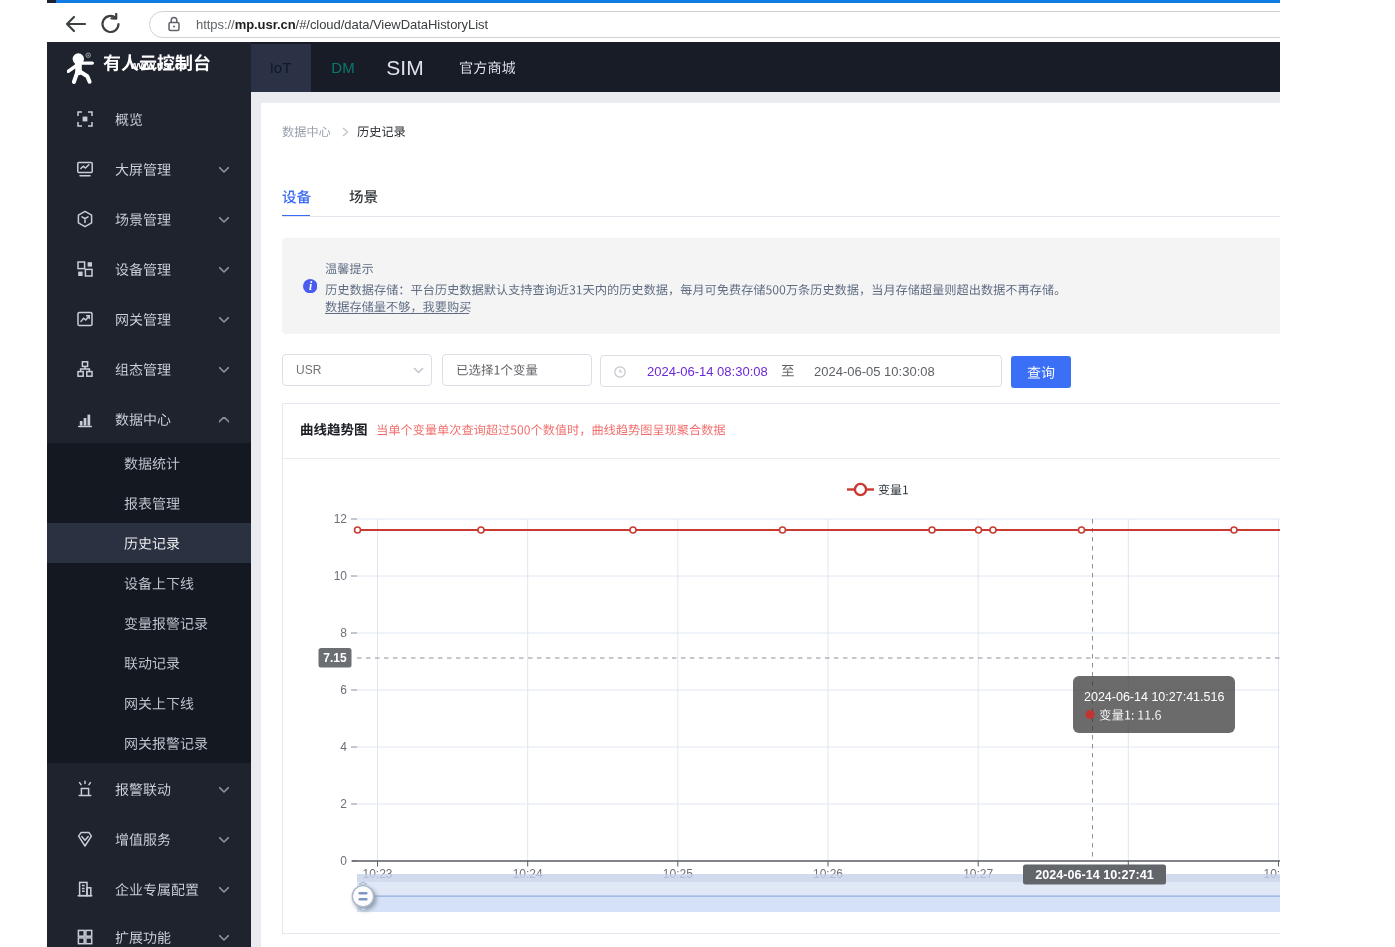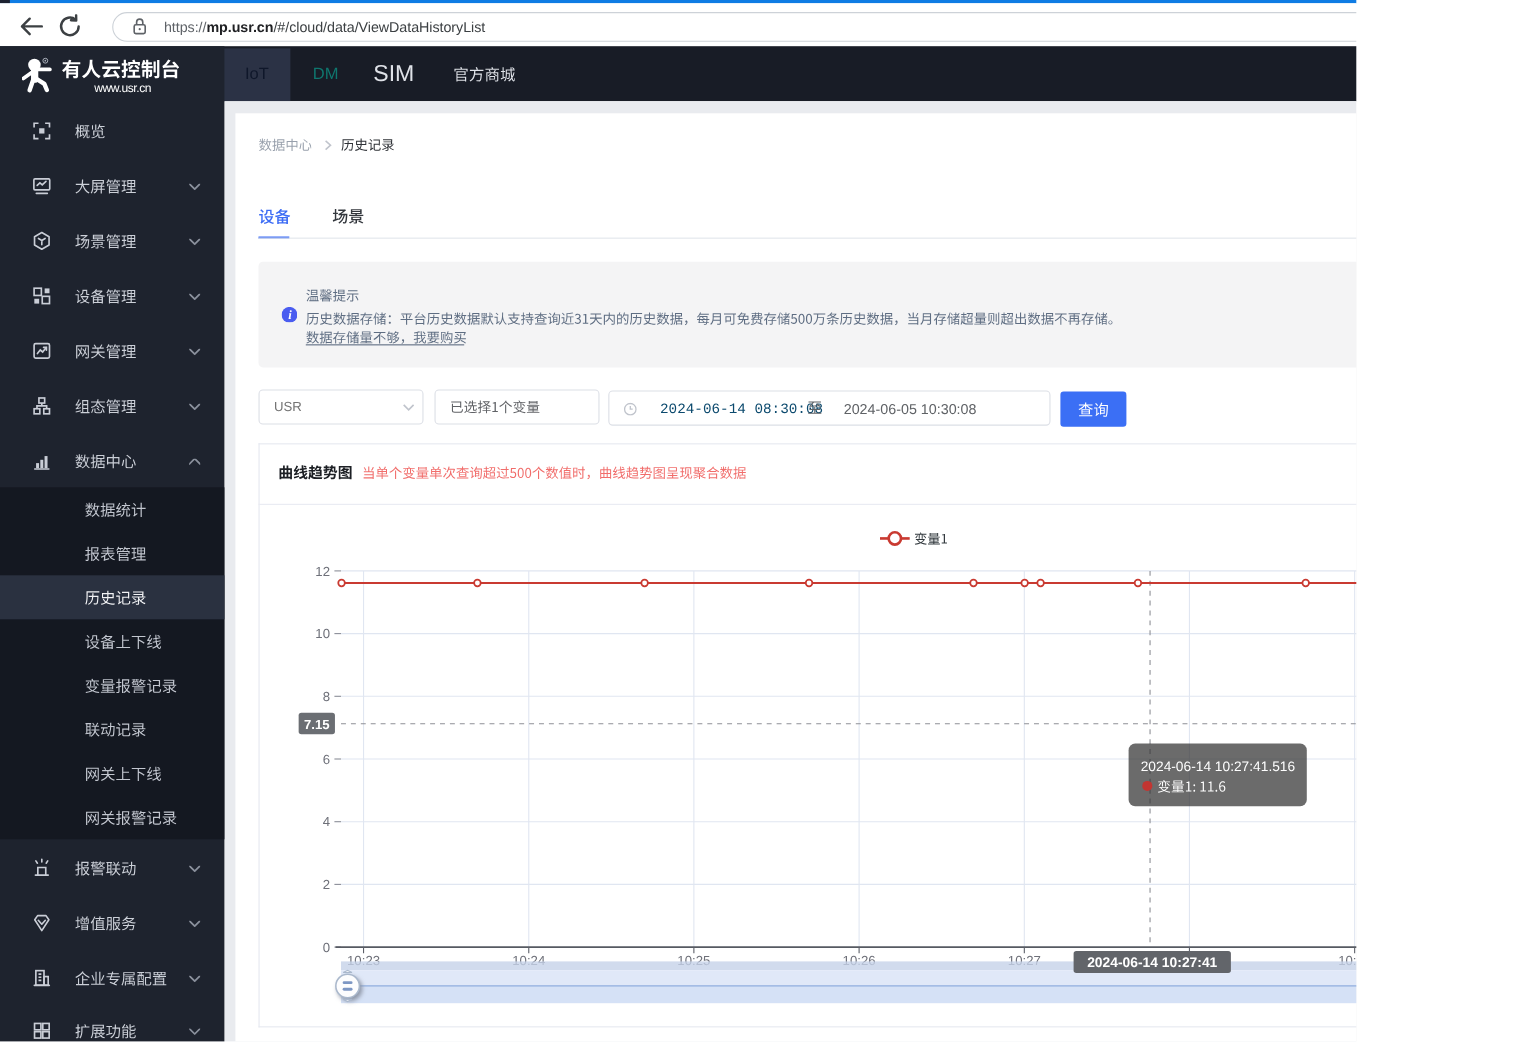--- a/index.html
+++ b/index.html
@@ -1,13 +1,13 @@
 <!DOCTYPE html>
 <html><head><meta charset="utf-8"><title>p</title><style>html,body{margin:0;padding:0;background:#fff;}*{box-sizing:content-box;}b{font-weight:bold;}</style></head><body>
-<div style="position:relative;width:1233px;height:947px;overflow:hidden;background:#fff;font-family:'Liberation Sans',sans-serif;">
+<div style="position:relative;width:1233px;height:947px;overflow:hidden;background:#fff;font-family:'Liberation Sans',sans-serif;margin-left:47px;">
     <div style="position:absolute;left:0px;top:0px;width:1395px;height:3px;background:#0f7ce4;"></div>
     <div style="position:absolute;left:0px;top:0px;width:9px;height:3px;background:#1c2230;"></div>
     <div style="position:absolute;left:0px;top:3px;width:1395px;height:39px;background:#ffffff;"></div>
     <svg style="position:absolute;left:17px;top:13px;" width="24" height="22" viewBox="0 0 24 22">
       <path d="M3 11 H21 M10 4 L3 11 L10 18" fill="none" stroke="#3c4043" stroke-width="2.2" stroke-linecap="round" stroke-linejoin="round"></path>
     </svg>
     <svg style="position:absolute;left:52px;top:13px;" width="24" height="22" viewBox="0 0 24 22">
       <path d="M19.5 11 a8 8 0 1 1 -2.8 -6.1" fill="none" stroke="#3c4043" stroke-width="2.2" stroke-linecap="round"></path>
       <path d="M17.2 0.8 L17.3 5.6 L12.5 5.4" fill="none" stroke="#3c4043" stroke-width="2.2" stroke-linecap="round" stroke-linejoin="round"></path>
     </svg>
@@ -37,21 +37,21 @@
 <path d="M13.5 15.1 H25.3" stroke="#fff" stroke-width="3.4" stroke-linecap="round" fill="none"></path>
 <path d="M9.5 17.5 L1.2 23.3" stroke="#fff" stroke-width="3.4" stroke-linecap="round" fill="none"></path>
 <path d="M10.2 24.5 L6.9 34" stroke="#fff" stroke-width="4" stroke-linecap="round" fill="none"></path>
 <path d="M12.8 23.5 L20.3 28.3 L22.6 33.8" stroke="#fff" stroke-width="4" stroke-linecap="round" stroke-linejoin="round" fill="none"></path>
 <circle cx="21.2" cy="7.2" r="2.2" fill="none" stroke="#aab0ba" stroke-width="0.9"></circle>
 <circle cx="21.2" cy="7.2" r="0.8" fill="#aab0ba"></circle>
 </svg>
     <svg style="position:absolute;left:56.0px;top:52.8px;" width="108.0" height="19.3" viewBox="0 -16.6 108.0 19.3">
       <path fill="#ffffff" d="M6.6 -15.3C6.4 -14.6 6.2 -13.9 5.9 -13.1H1.0V-11.1H4.9C3.9 -9 2.4 -7.1 0.4 -5.8C0.9 -5.4 1.5 -4.6 1.9 -4.2C2.8 -4.8 3.5 -5.5 4.2 -6.3V1.6H6.4V-1.9H12.9V-0.8C12.9 -0.5 12.8 -0.4 12.5 -0.4C12.2 -0.4 11.1 -0.4 10.2 -0.5C10.5 0.1 10.8 1 10.9 1.6C12.3 1.6 13.4 1.6 14.1 1.3C14.8 0.9 15 0.3 15 -0.7V-9.7H6.6C6.9 -10.1 7.1 -10.6 7.4 -11.1H17.0V-13.1H8.2C8.4 -13.7 8.6 -14.2 8.8 -14.8ZM6.4 -4.8H12.9V-3.7H6.4ZM6.4 -6.6V-7.8H12.9V-6.6ZM25.6 -15.3C25.5 -12.2 25.8 -4.1 18.5 -0.2C19.2 0.3 19.9 1 20.3 1.6C24.1 -0.6 26 -3.9 27 -7.1C28 -4 30 -0.4 34 1.5C34.3 0.9 34.9 0.1 35.6 -0.4C29.3 -3.2 28.2 -10 27.9 -12.4C28 -13.5 28 -14.5 28.1 -15.3ZM38.9 -14.1V-11.9H51.3V-14.1ZM38.4 1.0C39.4 0.6 40.7 0.5 49.8 -0.2C50.2 0.5 50.5 1.2 50.8 1.7L52.9 0.5C52 -1.2 50.3 -3.8 48.8 -5.8L46.8 -4.8C47.3 -4 47.9 -3.1 48.5 -2.2L41.3 -1.8C42.5 -3.2 43.8 -5 44.8 -6.8H53.2V-9.1H36.9V-6.8H41.8C40.8 -4.9 39.5 -3.2 39.1 -2.6C38.5 -2 38.1 -1.6 37.6 -1.4C37.9 -0.8 38.3 0.5 38.4 1.0ZM66.1 -9.4C67.2 -8.5 68.8 -7.2 69.6 -6.4L70.9 -7.8C70.1 -8.6 68.5 -9.9 67.4 -10.7ZM56.5 -15.3V-12.1H54.7V-10.1H56.5V-6.4L54.5 -5.7L54.9 -3.6L56.5 -4.2V-1.0C56.5 -0.7 56.4 -0.6 56.2 -0.6C56 -0.6 55.4 -0.6 54.7 -0.6C55 -0.1 55.2 0.8 55.3 1.3C56.4 1.3 57.2 1.3 57.8 0.9C58.3 0.6 58.5 0.1 58.5 -0.9V-4.9L60.3 -5.6L60 -7.5L58.5 -7.0V-10.1H60.0V-12.1H58.5V-15.3ZM63.7 -10.6C62.9 -9.6 61.6 -8.6 60.5 -7.9C60.8 -7.6 61.4 -6.7 61.6 -6.3H61.3V-4.4H64.6V-0.9H59.9V1.0H71.5V-0.9H66.8V-4.4H70.2V-6.3H61.8C63.1 -7.2 64.6 -8.6 65.5 -9.9ZM64.2 -14.9C64.4 -14.4 64.6 -13.8 64.8 -13.2H60.5V-9.9H62.4V-11.4H69.2V-10.0H71.2V-13.2H67.1C66.9 -13.9 66.5 -14.7 66.2 -15.4ZM83.6 -13.8V-3.6H85.6V-13.8ZM86.8 -15.0V-0.9C86.8 -0.6 86.7 -0.6 86.4 -0.6C86.1 -0.6 85.2 -0.6 84.2 -0.6C84.5 0 84.8 1 84.9 1.6C86.3 1.6 87.3 1.5 88 1.2C88.7 0.8 88.9 0.2 88.9 -0.9V-15.0ZM74 -15.0C73.7 -13.2 73.1 -11.4 72.4 -10.3C72.8 -10.1 73.5 -9.8 74 -9.6H72.7V-7.6H76.8V-6.3H73.4V0.2H75.3V-4.4H76.8V1.6H78.8V-4.4H80.4V-1.8C80.4 -1.6 80.4 -1.5 80.2 -1.5C80 -1.5 79.6 -1.5 79.1 -1.6C79.3 -1.1 79.5 -0.3 79.6 0.3C80.5 0.3 81.2 0.3 81.7 -0.1C82.2 -0.4 82.3 -0.9 82.3 -1.7V-6.3H78.8V-7.6H82.8V-9.6H78.8V-10.9H82.1V-12.9H78.8V-15.2H76.8V-12.9H75.6C75.8 -13.4 75.9 -14 76 -14.5ZM76.8 -9.6H74.3C74.5 -10 74.8 -10.4 75 -10.9H76.8ZM92.9 -6.4V1.6H95.1V0.7H102.8V1.6H105.1V-6.4ZM95.1 -1.4V-4.3H102.8V-1.4ZM92.3 -7.6C93.3 -7.9 94.6 -7.9 104.2 -8.4C104.5 -7.9 104.9 -7.4 105.1 -7.0L106.9 -8.3C106 -9.8 103.8 -12.1 102.2 -13.6L100.5 -12.5C101.2 -11.8 101.9 -11.1 102.6 -10.3L95.2 -10.0C96.6 -11.4 98 -13 99.1 -14.7L96.9 -15.6C95.7 -13.4 93.7 -11.2 93.1 -10.7C92.5 -10.1 92.1 -9.7 91.6 -9.6C91.9 -9.1 92.2 -8 92.3 -7.6Z"></path>
     </svg>
-    <div style="position:absolute;top:74px;font-size:11px;line-height:14px;color:#ffffff;font-weight:400;white-space:nowrap;letter-spacing:-0.4px;left:111.5px;transform:translateX(-50%);">www.usr.cn</div>
+    <div style="position:absolute;top:58px;font-size:11px;line-height:14px;color:#ffffff;font-weight:700;white-space:nowrap;letter-spacing:-0.4px;left:111.5px;transform:translateX(-50%);">www.usr.cn</div>
     <svg style="position:absolute;left:28px;top:109px;" width="20" height="20" viewBox="0 0 20 20">
       <path d="M3 7 V3 H7 M13 3 H17 V7 M17 13 V17 H13 M7 17 H3 V13" fill="none" stroke="#c9cdd6" stroke-width="1.5"></path>
       <rect x="7.6" y="7.6" width="4.8" height="4.8" fill="#c9cdd6"></rect>
     </svg>
     <svg style="position:absolute;left:28px;top:159px;" width="20" height="20" viewBox="0 0 20 20">
       <rect x="2.8" y="3.6" width="14.4" height="10" rx="1" fill="none" stroke="#c9cdd6" stroke-width="1.5"></rect>
       <path d="M5.8 9.5 L8.3 7.2 L10.4 9 L13.8 5.8" fill="none" stroke="#c9cdd6" stroke-width="1.5" stroke-linecap="round"></path>
       <path d="M5 16.8 H15" fill="none" stroke="#c9cdd6" stroke-width="1.5" stroke-linecap="round"></path>
     </svg>
     <svg style="position:absolute;left:28px;top:209px;" width="20" height="20" viewBox="0 0 20 20">
@@ -228,21 +228,21 @@
     </svg>
     <div style="position:absolute;left:394.5px;top:354px;width:150px;height:32px;background:#fff;border:1px solid #dcdfe6;border-radius:4px;box-sizing:border-box;"></div>
     <svg style="position:absolute;left:409.0px;top:363.2px;" width="81.9" height="13.6" viewBox="0 -11.6 81.9 13.6">
       <path fill="#606266" d="M1.2 -9.7V-8.8H9.3V-5.5H2.8V-7.6H1.8V-1.3C1.8 0.3 2.5 0.7 4.5 0.7C5 0.7 8.7 0.7 9.2 0.7C11.2 0.7 11.7 -0 11.9 -2.3C11.6 -2.4 11.2 -2.6 11 -2.7C10.8 -0.7 10.6 -0.3 9.2 -0.3C8.3 -0.3 5.1 -0.3 4.4 -0.3C3.1 -0.3 2.8 -0.5 2.8 -1.3V-4.6H9.3V-4.0H10.3V-9.7ZM13.3 -9.6C14 -9 14.8 -8.1 15.2 -7.5L16 -8.1C15.6 -8.7 14.7 -9.5 14 -10.1ZM18.1 -10.1C17.8 -9 17.2 -7.9 16.6 -7.2C16.8 -7.1 17.2 -6.8 17.4 -6.7C17.7 -7 17.9 -7.5 18.2 -8.0H20.0V-6.1H16.5V-5.3H18.8C18.6 -3.7 18 -2.5 16.2 -1.8C16.4 -1.6 16.6 -1.3 16.7 -1.0C18.8 -1.9 19.5 -3.3 19.7 -5.3H21.0V-2.4C21 -1.4 21.2 -1.2 22.1 -1.2C22.3 -1.2 23.2 -1.2 23.4 -1.2C24.1 -1.2 24.4 -1.6 24.5 -3.2C24.2 -3.2 23.8 -3.4 23.7 -3.5C23.6 -2.2 23.6 -2 23.3 -2.0C23.1 -2 22.4 -2 22.3 -2.0C22 -2 21.9 -2.1 21.9 -2.4V-5.3H24.4V-6.1H21.0V-8.0H23.9V-8.8H21.0V-10.5H20.0V-8.8H18.6C18.7 -9.1 18.9 -9.5 19 -9.9ZM15.6 -5.7H13.2V-4.8H14.7V-1.0C14.2 -0.8 13.6 -0.3 13.1 0.2L13.7 1.0C14.4 0.2 15.1 -0.4 15.5 -0.4C15.8 -0.4 16.2 -0.1 16.7 0.2C17.5 0.7 18.6 0.9 20 0.9C21.2 0.9 23.3 0.8 24.3 0.7C24.3 0.5 24.5 -0 24.6 -0.2C23.3 -0.1 21.4 -0 20 -0.0C18.7 -0 17.6 -0.1 16.9 -0.6C16.3 -0.9 16 -1.2 15.6 -1.2ZM27.2 -10.5V-8.0H25.6V-7.1H27.2V-4.5C26.6 -4.2 25.9 -4.1 25.4 -3.9L25.7 -3.0L27.2 -3.5V-0.2C27.2 0 27.1 0.1 27 0.1C26.9 0.1 26.4 0.1 25.8 0.1C25.9 0.3 26.1 0.7 26.1 1.0C26.9 1 27.4 0.9 27.7 0.8C28 0.6 28.1 0.4 28.1 -0.2V-3.8L29.6 -4.3L29.4 -5.2L28.1 -4.7V-7.1H29.6V-8.0H28.1V-10.5ZM35 -9.0C34.6 -8.3 34 -7.8 33.3 -7.3C32.6 -7.8 32.1 -8.3 31.6 -9.0ZM29.9 -9.8V-9.0H30.8C31.2 -8.2 31.8 -7.4 32.5 -6.8C31.6 -6.2 30.5 -5.8 29.4 -5.5C29.6 -5.3 29.8 -5 29.9 -4.8C31.1 -5.1 32.2 -5.6 33.2 -6.2C34.2 -5.6 35.4 -5.1 36.6 -4.7C36.7 -5 37 -5.3 37.2 -5.5C36 -5.8 34.9 -6.2 34 -6.8C35 -7.5 35.8 -8.5 36.4 -9.6L35.8 -9.9L35.6 -9.8ZM32.8 -5.2V-4.0H30.2V-3.2H32.8V-1.9H29.6V-1.1H32.8V1.0H33.7V-1.1H37.0V-1.9H33.7V-3.2H36.1V-4.0H33.7V-5.2ZM38.6 0.0H43.6V-1.0H41.8V-9.2H40.9C40.4 -8.9 39.8 -8.7 39 -8.5V-7.8H40.6V-1.0H38.6ZM50.2 -6.8V1.0H51.2V-6.8ZM50.8 -10.5C49.5 -8.4 47.2 -6.6 44.9 -5.6C45.1 -5.4 45.4 -5 45.6 -4.7C47.5 -5.7 49.4 -7.1 50.7 -8.8C52.4 -6.9 54 -5.7 55.9 -4.7C56 -5 56.3 -5.4 56.5 -5.6C54.6 -6.5 52.9 -7.7 51.2 -9.6L51.6 -10.1ZM59.7 -7.9C59.4 -7 58.7 -6.1 58 -5.5C58.2 -5.4 58.6 -5.1 58.8 -5.0C59.4 -5.6 60.1 -6.6 60.6 -7.6ZM65.6 -7.4C66.3 -6.7 67.2 -5.6 67.7 -5.0L68.4 -5.4C68 -6.1 67.1 -7.1 66.3 -7.8ZM62.3 -10.4C62.6 -10 62.8 -9.6 63 -9.2H57.8V-8.4H61.3V-4.6H62.2V-8.4H64.1V-4.6H65.1V-8.4H68.6V-9.2H64.0C63.9 -9.6 63.5 -10.2 63.2 -10.6ZM58.6 -4.2V-3.4H59.6C60.3 -2.4 61.2 -1.6 62.2 -0.9C60.8 -0.4 59.2 -0 57.6 0.2C57.8 0.4 58 0.8 58 1.0C59.9 0.7 61.6 0.3 63.2 -0.4C64.7 0.3 66.4 0.8 68.3 1.0C68.5 0.8 68.7 0.4 68.9 0.2C67.1 0 65.5 -0.4 64.1 -0.9C65.4 -1.7 66.5 -2.6 67.2 -3.9L66.6 -4.3L66.5 -4.2ZM60.6 -3.4H65.8C65.2 -2.6 64.2 -1.9 63.2 -1.4C62.1 -1.9 61.3 -2.6 60.6 -3.4ZM72.6 -8.3H78.8V-7.6H72.6ZM72.6 -9.5H78.8V-8.9H72.6ZM71.7 -10.1V-7.1H79.7V-10.1ZM70.1 -6.5V-5.8H81.3V-6.5ZM72.3 -3.4H75.2V-2.7H72.3ZM76.1 -3.4H79.2V-2.7H76.1ZM72.3 -4.7H75.2V-4.0H72.3ZM76.1 -4.7H79.2V-4.0H76.1ZM70 -0.0V0.7H81.4V-0.0H76.1V-0.8H80.3V-1.4H76.1V-2.1H80.1V-5.2H71.4V-2.1H75.2V-1.4H71.1V-0.8H75.2V-0.0Z"></path>
     </svg>
     <div style="position:absolute;left:553px;top:355px;width:402px;height:32px;background:#fff;border:1px solid #dcdfe6;border-radius:4px;box-sizing:border-box;"></div>
     <svg style="position:absolute;left:567px;top:366px;" width="12" height="12" viewBox="0 0 12 12">
       <circle cx="6" cy="6" r="5.2" fill="none" stroke="#c0c4cc" stroke-width="1.2"></circle>
       <path d="M6 3.2 V6 H8.2" fill="none" stroke="#c0c4cc" stroke-width="1.2"></path>
     </svg>
-    <div style="position:absolute;top:362.5px;font-size:13px;line-height:17px;color:#0c4a6e;font-weight:400;white-space:nowrap;left:600px;font-family:Liberation Mono, monospace;">2024-06-14 08:30:08</div>
+    <div style="position:absolute;top:362.5px;font-size:13px;line-height:17px;color:#6d28d9;font-weight:400;white-space:nowrap;left:600px;">2024-06-14 08:30:08</div>
     <svg style="position:absolute;left:733.5px;top:364.4px;" width="13.5" height="13.2" viewBox="0 -11.6 13.5 13.2">
       <path fill="#5f6266" d="M2 -5.7C2.5 -5.9 3.2 -5.9 10.6 -6.3C10.9 -5.9 11.2 -5.6 11.4 -5.3L12.3 -5.9C11.6 -6.8 10 -8.1 8.8 -9.0L8 -8.5C8.6 -8.1 9.2 -7.6 9.7 -7.1L3.4 -6.8C4.3 -7.6 5.1 -8.6 6 -9.6H12.4V-10.6H1.0V-9.6H4.6C3.8 -8.6 2.9 -7.6 2.6 -7.3C2.2 -7 1.9 -6.8 1.6 -6.7C1.8 -6.4 1.9 -5.9 2 -5.7ZM6.2 -5.6V-3.8H1.9V-2.9H6.2V-0.4H0.7V0.6H12.8V-0.4H7.2V-2.9H11.7V-3.8H7.2V-5.6Z"></path>
     </svg>
     <div style="position:absolute;top:362.5px;font-size:13px;line-height:17px;color:#5f6266;font-weight:400;white-space:nowrap;left:767px;">2024-06-05 10:30:08</div>
     <div style="position:absolute;left:964px;top:356px;width:60px;height:32px;background:#3b6ff5;border-radius:3px;"></div>
     <svg style="position:absolute;left:980.0px;top:364.5px;" width="28.0" height="14.8" viewBox="0 -12.8 28.0 14.8">
       <path fill="#ffffff" d="M4.1 -3.1H9.8V-1.9H4.1ZM4.1 -4.9H9.8V-3.8H4.1ZM3.1 -5.7V-1.1H10.9V-5.7ZM1 -0.3V0.7H13.0V-0.3ZM6.4 -11.8V-10.0H0.8V-9.1H5.3C4.1 -7.7 2.2 -6.5 0.5 -5.9C0.7 -5.7 1 -5.3 1.2 -5.1C3.1 -5.9 5.2 -7.3 6.4 -9.0V-6.1H7.5V-9.0C8.8 -7.4 10.9 -5.9 12.8 -5.2C13 -5.5 13.3 -5.9 13.5 -6.1C11.7 -6.6 9.8 -7.8 8.6 -9.1H13.2V-10.0H7.5V-11.8ZM15.6 -10.8C16.3 -10.2 17.1 -9.3 17.5 -8.7L18.3 -9.4C17.9 -10 17 -10.8 16.3 -11.5ZM14.6 -7.4V-6.4H16.6V-1.6C16.6 -0.9 16.1 -0.5 15.9 -0.3C16.1 -0.1 16.4 0.3 16.4 0.6C16.6 0.3 17 -0 19.4 -1.8C19.3 -2 19.1 -2.4 19 -2.7L17.6 -1.6V-7.4ZM21.1 -11.8C20.5 -10 19.5 -8.2 18.4 -7.1C18.6 -6.9 19.1 -6.6 19.3 -6.4C19.8 -7 20.4 -7.8 20.9 -8.7H26.1C25.9 -2.8 25.7 -0.6 25.3 -0.1C25.1 0 25 0.1 24.7 0.1C24.4 0.1 23.6 0.1 22.8 0.0C22.9 0.3 23.1 0.7 23.1 1.0C23.8 1.1 24.6 1.1 25.1 1.0C25.6 1 25.9 0.9 26.2 0.5C26.7 -0.2 27 -2.5 27.2 -9.1C27.2 -9.3 27.2 -9.7 27.2 -9.7H21.4C21.7 -10.2 21.9 -10.9 22.2 -11.5ZM23.4 -4.1V-2.6H21.0V-4.1ZM23.4 -4.9H21.0V-6.4H23.4ZM20 -7.3V-0.9H21.0V-1.7H24.3V-7.3Z"></path>
     </svg>
     <div style="position:absolute;left:234.5px;top:403.4px;width:1161px;height:531px;border:1px solid #e5e8f0;border-right:none;box-sizing:border-box;"></div>
     <div style="position:absolute;left:234.5px;top:458.4px;width:1161px;height:1px;background:#e8eaf2;"></div>

